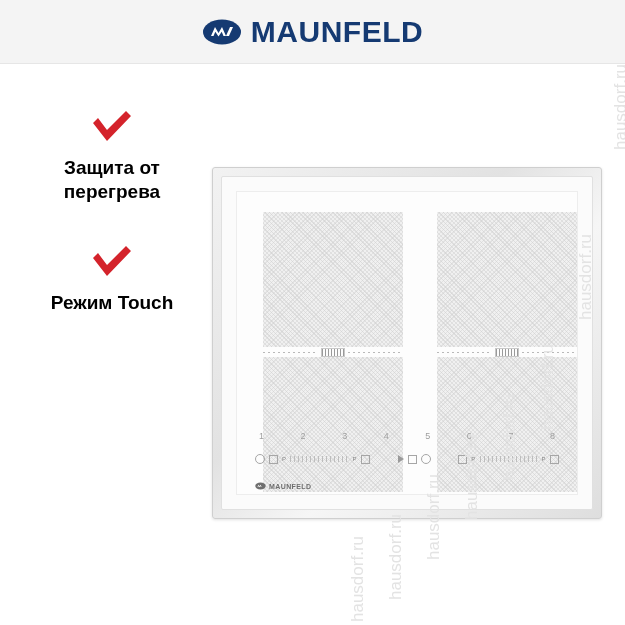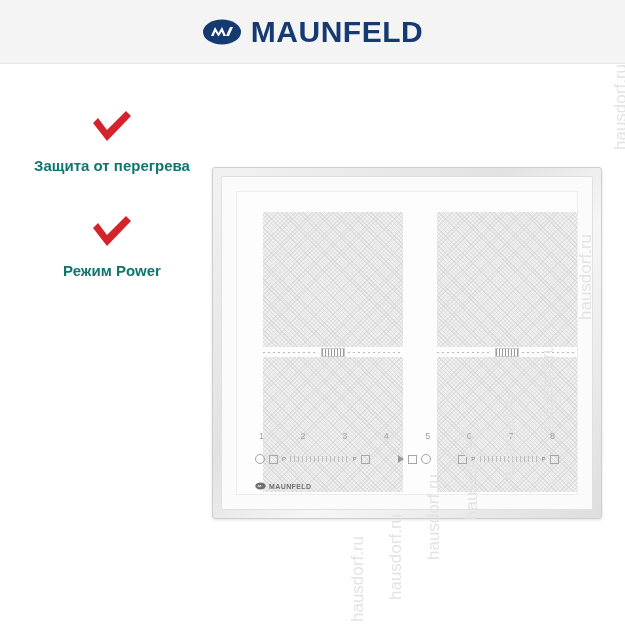--- a/index.html
+++ b/index.html
@@ -62,23 +62,23 @@
     margin-bottom: 40px;
     text-align: center;
   }
   .check {
     display: block;
     margin: 0 auto 12px auto;
     width: 44px;
     height: 34px;
   }
   .feature-label {
-    font-size: 15px;
+    font-size: 19px;
     font-weight: bold;
-    color: #0f766e;
+    color: #000000;
     line-height: 1.28;
     text-align: center;
     font-family: "Liberation Sans", sans-serif;
   }
 
   
   .hob-wrap {
     position: absolute;
     left: 212px;
     top: 167px;
@@ -271,21 +271,21 @@
         <path d="M3 13 L8 8 L17 20 L36 1 L41 6 L17 31 Z" fill="#d4232b"></path>
       </svg>
       <div class="feature-label">Защита от перегрева</div>
     </div>
 
 
     <div class="feature">
       <svg class="check" viewBox="0 0 44 34">
         <path d="M3 13 L8 8 L17 20 L36 1 L41 6 L17 31 Z" fill="#d4232b"></path>
       </svg>
-      <div class="feature-label">Режим Power</div>
+      <div class="feature-label">Режим Touch</div>
     </div>
 
   </div>
 
   <div class="hob-wrap">
     <div class="hob-outer">
       <div class="hob-bevel">
         <div class="hob-glass">
 
           <div class="zone tl"></div>

